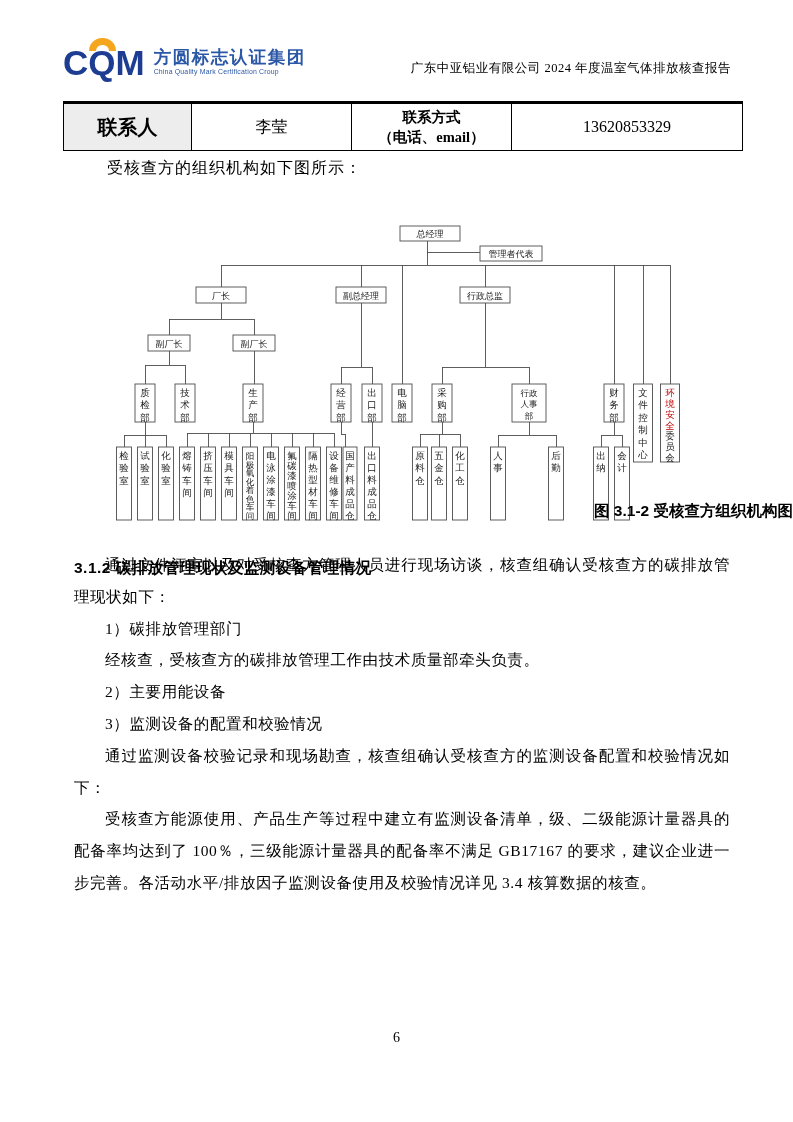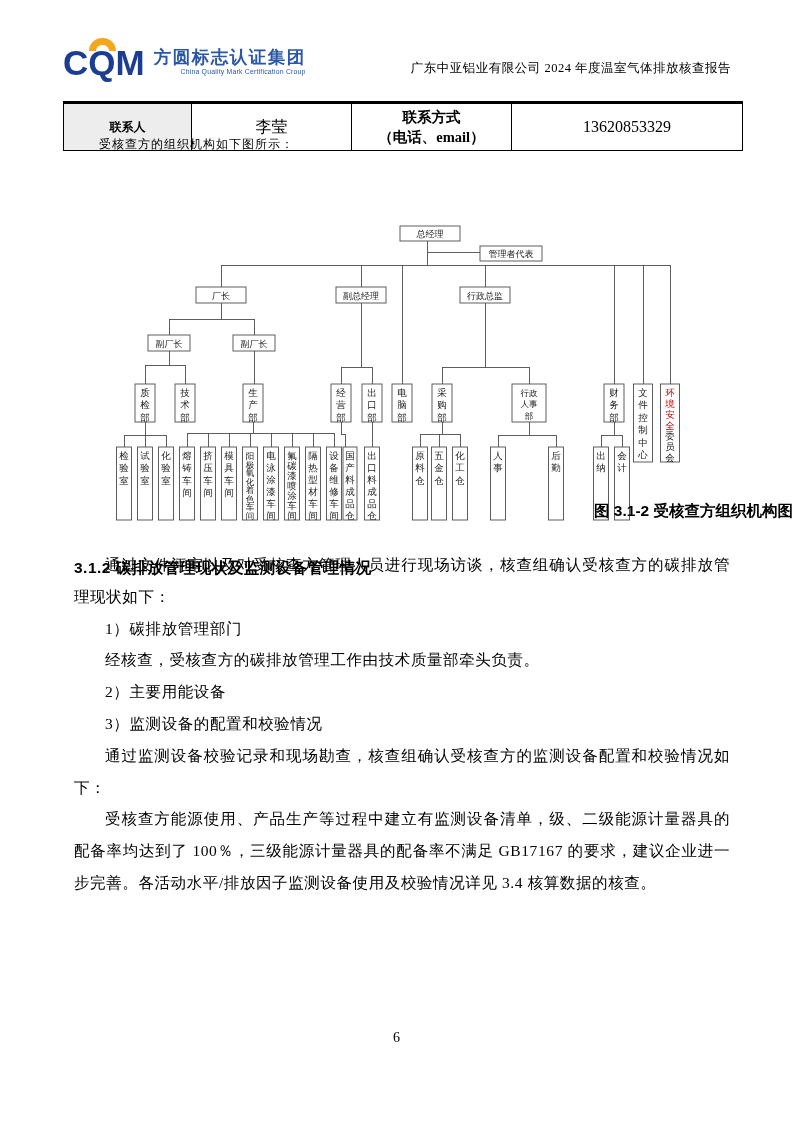--- a/index.html
+++ b/index.html
@@ -1,45 +1,45 @@
 <!DOCTYPE html>
 <html><head>
 <meta charset="utf-8">
 <style>
   html,body{margin:0;padding:0;background:#9a9a9a;}
   .page{position:relative;width:793px;height:1122px;background:#ffffff;margin:0 auto;
         font-family:"Liberation Serif","DejaVu Serif",serif;color:#000;overflow:hidden;}
 
   
   .header{position:absolute;top:46px;left:63px;right:62px;display:flex;
-          justify-content:space-between;align-items:flex-end;text-align:right;}
+          justify-content:space-between;align-items:flex-end;}
   .logo{display:flex;align-items:center;gap:9px;}
   .logo-acronym{font-family:"Liberation Sans","DejaVu Sans",sans-serif;font-weight:700;
                 font-size:35px;line-height:0.95;color:#1d3d92;position:relative;letter-spacing:0;}
   .q-arc{position:absolute;left:26px;top:-8px;width:27px;height:13px;background:#f4a71e;
          border-radius:14px 14px 0 0;}
   .q-arc::after{content:"";position:absolute;left:7px;top:7px;width:13px;height:6px;
                 background:#fff;border-radius:7px 7px 0 0;}
   .logo-names{display:flex;flex-direction:column;line-height:1.2;padding-bottom:1px;}
   .logo-cn{font-family:"Liberation Sans","DejaVu Sans",sans-serif;font-weight:700;
            font-size:17.5px;color:#2b57a7;letter-spacing:1.5px;}
   .logo-en{font-family:"Liberation Sans","DejaVu Sans",sans-serif;font-size:6.9px;
            color:#2b57a7;letter-spacing:0.2px;}
   .doc-title{font-size:12.5px;padding-bottom:2px;letter-spacing:0.5px;}
 
   
   .contact-table{position:absolute;top:101px;left:63px;width:667px;border-collapse:collapse;
                  table-layout:fixed;border-top:3px solid #000;}
   .contact-table td{border:1px solid #000;height:44px;text-align:center;vertical-align:middle;}
-  .cell-label1{width:125px;background:#ededed;font-weight:bold;font-size:12px;}
+  .cell-label1{width:125px;background:#ededed;font-weight:bold;font-size:20px;}
   .cell-val1{width:157px;font-size:16px;}
   .cell-label2{width:157px;font-weight:bold;font-size:14.5px;line-height:1.4;}
   .cell-val2{width:228px;font-size:16px;}
 
-  .intro{position:absolute;top:136px;left:75px;right:63px;margin:0;font-size:12px;
+  .intro{position:absolute;top:158px;left:75px;right:63px;margin:0;font-size:16px;
          text-indent:2em;letter-spacing:1px;}
 
   
   .chart{position:absolute;top:187px;left:97px;width:600px;height:318px;margin-top:35px;}
   .cline{stroke:#4d4d4d;stroke-width:0.9;shape-rendering:crispEdges;}
   .cbox{fill:#ffffff;stroke:#4d4d4d;stroke-width:0.9;}
   .ctext{fill:#1a1a1a;text-anchor:middle;font-family:"Liberation Serif","DejaVu Serif",serif;}
 
   .caption{position:absolute;top:501px;left:0;right:0;margin:0;text-align:right;
            font-weight:bold;font-size:15.5px;

